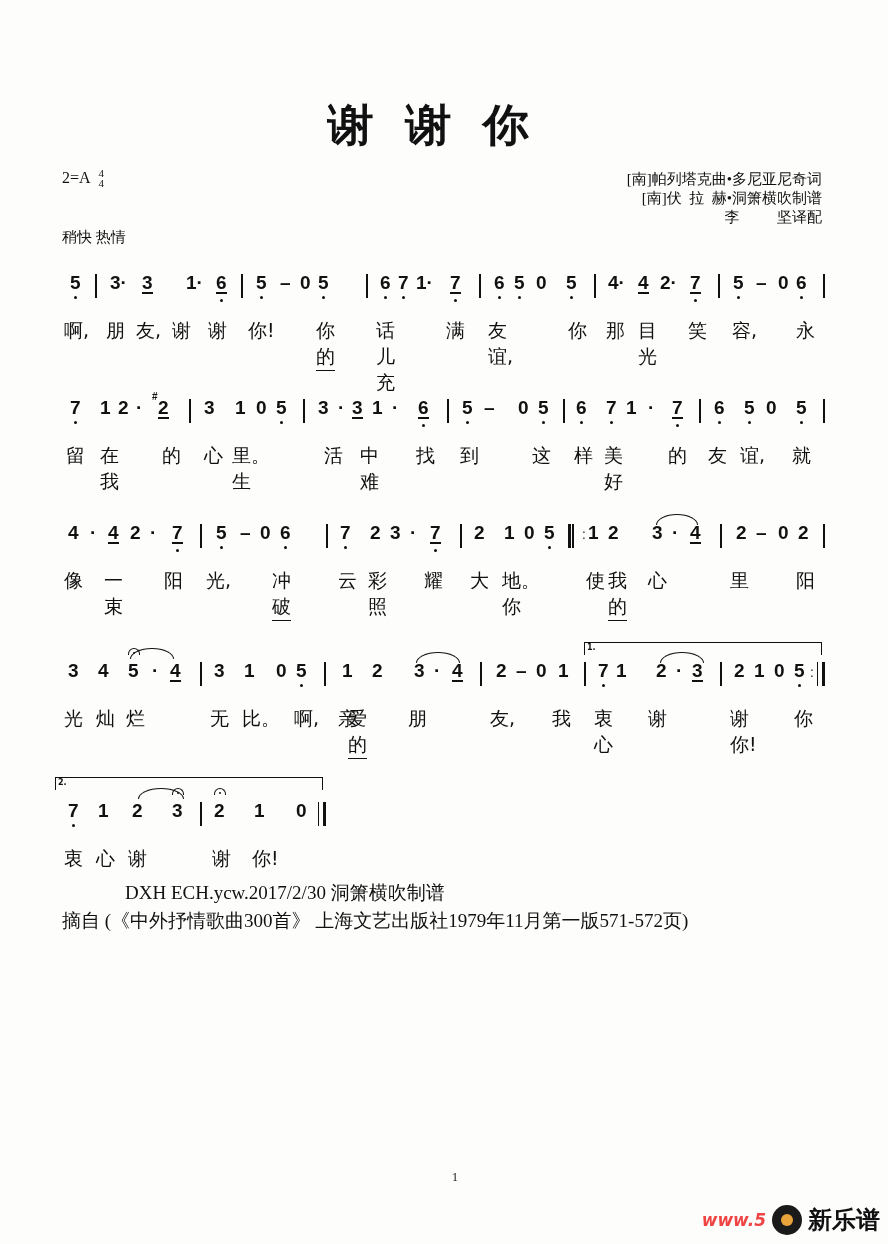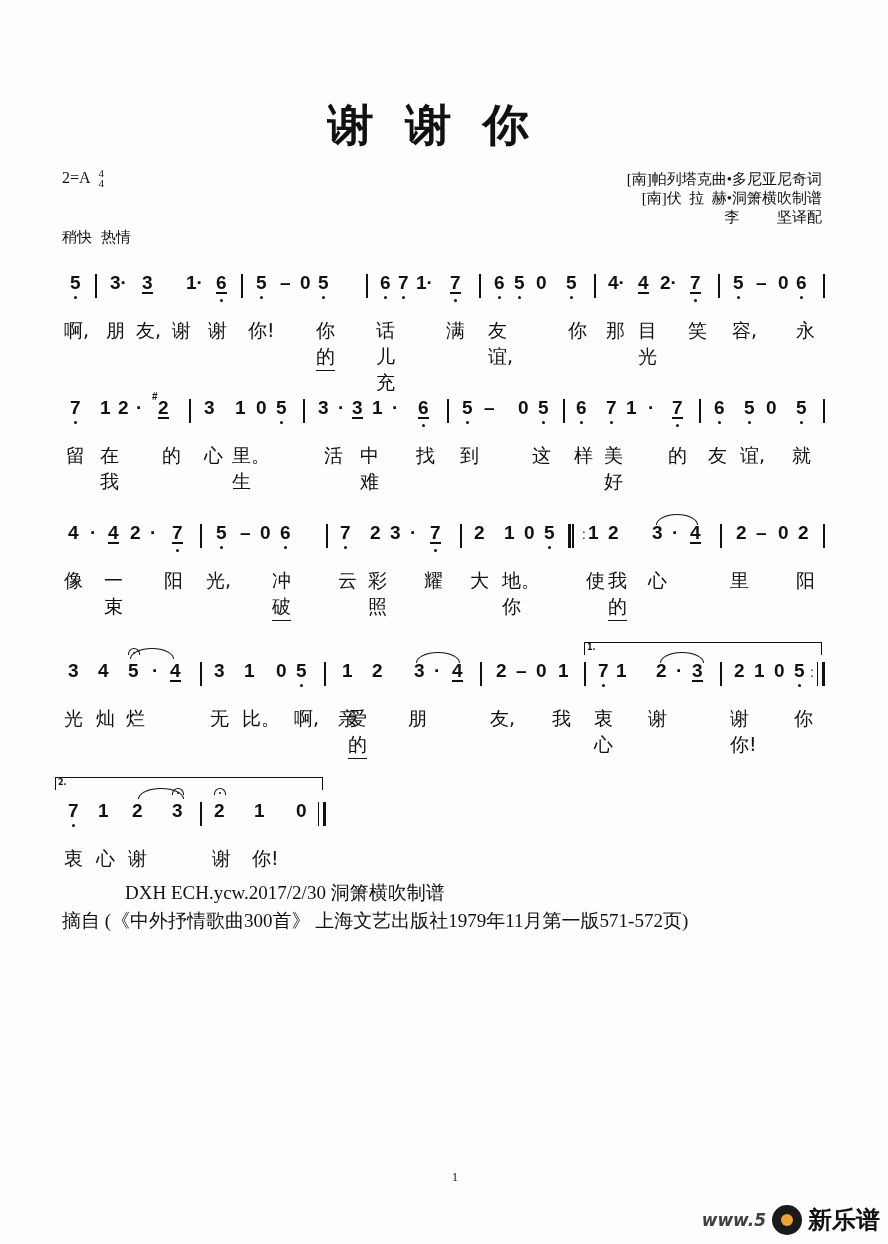--- a/index.html
+++ b/index.html
@@ -3,21 +3,21 @@
 <meta charset="utf-8">
 <style>
   html,body{margin:0;padding:0;}
   body{width:888px;height:1244px;background:#fdfdfc;position:relative;overflow:hidden;
        font-family:"DejaVu Sans","Liberation Sans",sans-serif;color:#111;}
   .abs{position:absolute;}
   .title{left:0;width:888px;top:96px;text-align:center;font-size:44px;font-weight:bold;letter-spacing:30px;
          font-family:"DejaVu Sans",sans-serif;transform:scaleX(1.05);}
   .key{left:62px;top:168px;font-family:"Liberation Serif",serif;font-size:16px;display:flex;align-items:center;gap:8px;}
   .frac{display:inline-flex;flex-direction:column;font-size:11px;line-height:10px;text-align:center;}
-  .tempo{left:62px;top:228px;font-size:15px;font-family:Liberation Mono, monospace;}
+  .tempo{left:62px;top:228px;font-size:15px;font-family:Liberation Serif, serif;}
   .credits{right:66px;top:170px;font-size:15px;line-height:19px;font-family:"Liberation Serif",serif;text-align:right;}
   .credits div{white-space:pre;}
   .line{left:0;width:888px;height:90px;}
   .notes{position:absolute;top:0;height:34px;}
   .n{position:absolute;top:0;font-size:19px;font-weight:bold;font-family:"Liberation Sans",sans-serif;}
   .n.u::after{content:"";position:absolute;left:0;right:0;bottom:0;border-bottom:2px solid #111;}
   .n.ld::before{content:"";position:absolute;left:50%;bottom:-5px;width:3px;height:3px;margin-left:-1.5px;border-radius:50%;background:#111;}
   .n.u.ld::before{bottom:-8px;}
   .n.sh sup{font-size:10px;position:absolute;left:-6px;top:-6px;}
   .fermata{position:absolute;top:-12px;left:50%;margin-left:-5px;width:10px;height:6px;border:1.5px solid #111;border-bottom:none;border-radius:6px 6px 0 0;}
@@ -31,21 +31,21 @@
   .slur{position:absolute;height:10px;border:1.5px solid #111;border-bottom:none;border-radius:50% 50% 0 0 / 100% 100% 0 0;}
   .lyrics{position:absolute;top:46px;}
   .ly{position:absolute;top:0;font-size:19px;font-family:"DejaVu Sans",sans-serif;}
   .ly.ul{border-bottom:1.5px solid #111;}
   .volta{position:absolute;border-top:1.5px solid #111;border-left:1.5px solid #111;border-right:1.5px solid #111;height:12px;}
   .volta span{position:absolute;left:2px;top:0;font-size:8px;font-weight:bold;}
   .footer1{left:125px;top:880px;font-family:"Liberation Serif",serif;font-size:19px;}
   .footer2{left:62px;top:908px;font-family:"Liberation Serif",serif;font-size:19px;text-align:center;}
   .page{left:452px;top:1170px;font-family:"Liberation Serif",serif;font-size:12px;}
   .wm{right:8px;top:1204px;display:flex;align-items:center;gap:6px;}
-  .wm .url{font-size:17px;font-weight:bold;font-style:italic;color:#404040;}
+  .wm .url{font-size:17px;font-weight:bold;font-style:italic;color:#ef4444;}
   .disc{width:30px;height:30px;border-radius:50%;background:#1a1a1a;position:relative;}
   .disc::after{content:"";position:absolute;left:9px;top:9px;width:12px;height:12px;border-radius:50%;background:#e8a33a;}
   .wm .brand{font-size:24px;font-weight:bold;color:#111;}
 </style>
 </head>
 <body>
 
 <div class="abs title">谢谢你</div>
 
 <div class="abs key">

